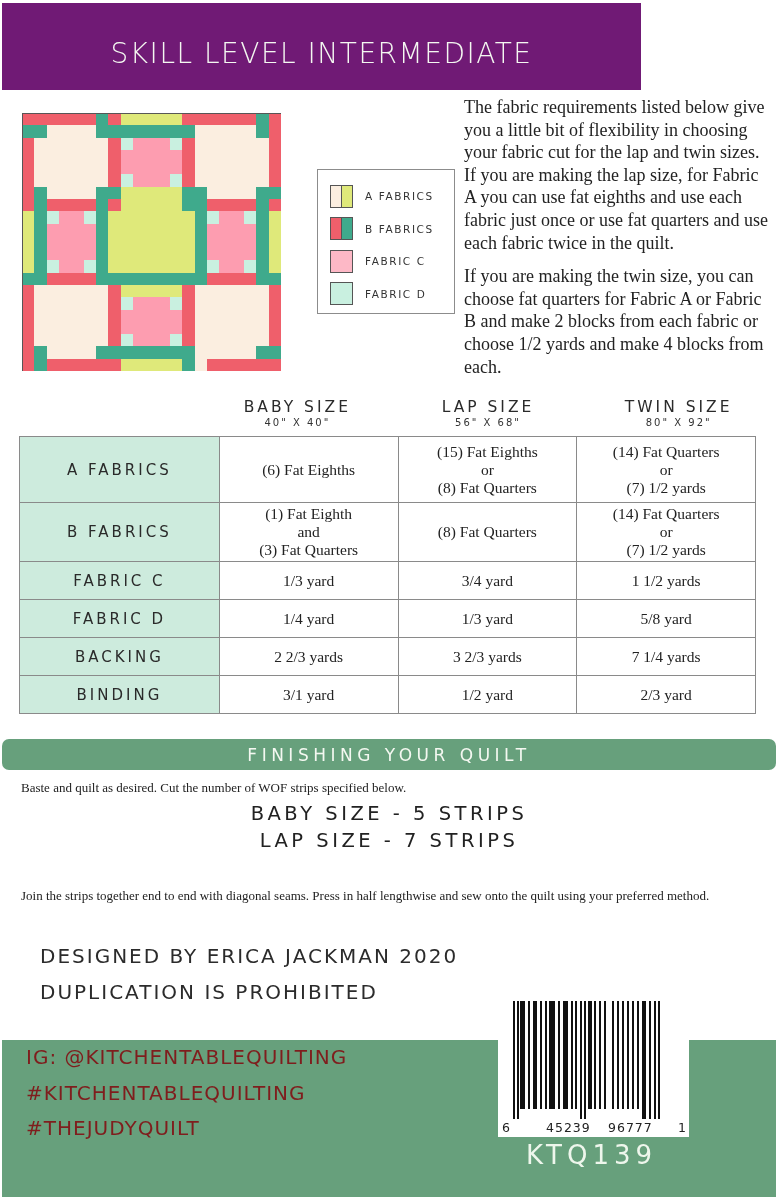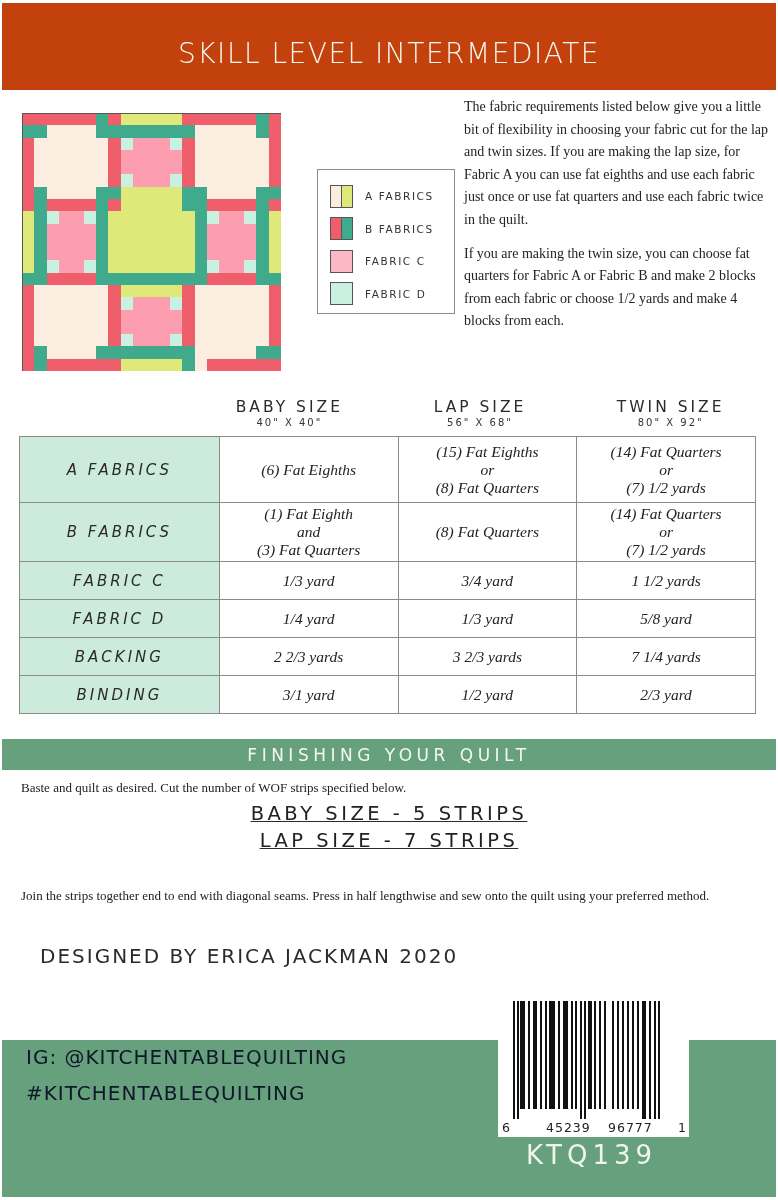--- a/index.html
+++ b/index.html
@@ -1,21 +1,21 @@
 <!DOCTYPE html>
 <html><head>
 <meta charset="utf-8">
 <style>
   * { box-sizing: border-box; margin: 0; padding: 0; }
   html, body { width: 778px; height: 1200px; background: #ffffff; overflow: hidden; }
   body { position: relative; font-family: "DejaVu Sans", sans-serif; color: #2a2a2a; }
 
   .header-band {
-    position: absolute; left: 2px; top: 3px; width: 774px; height: 87px;
-    background: #c2410c; display: flex; align-items: center; justify-content: center;
+    position: absolute; left: 2px; top: 3px; width: 639px; height: 87px;
+    background: #701a75; display: flex; align-items: center; justify-content: center;
   }
   .header-title {
     color: #f4f8f1; font-family: "DejaVu Sans", sans-serif; font-size: 28px;
     letter-spacing: 1.5px; font-weight: 300; padding-top: 14px;
   }
 
   .quilt-img { position: absolute; left: 22px; top: 113px; width: 259px; height: 258px; }
 
   .legend {
     position: absolute; left: 317px; top: 169px; width: 138px; height: 145px;
@@ -24,64 +24,64 @@
   .legend-row { display: flex; align-items: center; height: 32.5px; }
   .swatch { width: 23px; height: 23px; border: 1px solid #555; display: flex; }
   .swatch span { flex: 1; }
   .legend-label {
     margin-left: 12px; font-size: 10.5px; letter-spacing: 1.6px; color: #333;
     font-family: "DejaVu Sans", sans-serif;
   }
 
   .intro {
     position: absolute; left: 464px; top: 96px; width: 305px;
-    font-family: "Liberation Serif", serif; font-size: 14px; line-height: 22.6px; color: #222;
+    font-family: "Liberation Serif", serif; font-size: 18px; line-height: 22.6px; color: #222;
   }
   .intro p + p { margin-top: 11px; }
 
-  .size-headers { position: absolute; top: 398px; left: 212px; width: 536px; display: flex; gap: 36px; }
+  .size-headers { position: absolute; top: 398px; left: 220px; width: 536px; display: flex; gap: 36px; }
   .size-head { width: 178.7px; text-align: center; }
   .size-name { font-size: 15.5px; letter-spacing: 3px; color: #2a2a2a; }
   .size-dim { font-size: 10px; letter-spacing: 2px; color: #333; margin-top: 1px; }
 
   table.req {
     position: absolute; left: 19px; top: 436px; width: 737px; border-collapse: collapse;
   }
   table.req td {
     border: 1px solid #8a8a8a; text-align: center; vertical-align: middle;
-    font-family: "Liberation Serif", serif; font-size: 15.5px; line-height: 18px; color: #222; font-style: italic;
+    font-family: "Liberation Serif", serif; font-size: 15.5px; line-height: 18px; color: #222;
   }
   table.req td.row-label {
     background: #cdebdd; width: 200px;
     font-family: "DejaVu Sans", sans-serif; font-size: 15px; letter-spacing: 3px; color: #2a2a2a;
   }
   table.req td.cell { width: 179px; }
   .line { display: block; }
 
   .finish-band {
     position: absolute; left: 2px; top: 739px; width: 774px; height: 31px;
-    background: #67a07c; display: flex; align-items: center; justify-content: center;
+    background: #67a07c; display: flex; align-items: center; justify-content: center; border-radius: 7px;
   }
   .finish-title { color: #f4f8f1; font-size: 17px; letter-spacing: 4.5px; }
 
   .finish-text {
     position: absolute; left: 21px; font-family: Liberation Serif, serif;
     font-size: 13px; line-height: 21px; color: #222; width: 740px;
   }
-  .strips { position: absolute; left: 0; width: 778px; top: 800px; text-align: center; text-decoration: underline; }
+  .strips { position: absolute; left: 0; width: 778px; top: 800px; text-align: center; }
   .strip-line { font-size: 19.5px; letter-spacing: 3.5px; color: #222; height: 27px; line-height: 27px; }
 
   .credits { position: absolute; left: 26px; top: 938px; margin-left: 14px; }
   .credit-line { font-size: 20px; letter-spacing: 2px; color: #2b2b2b; height: 36px; line-height: 36px; }
 
   .footer-band {
     position: absolute; left: 2px; top: 1040px; width: 774px; height: 157px; background: #67a07c;
   }
   .social { position: absolute; left: 26px; top: 1040px; }
-  .social-line { font-size: 20px; letter-spacing: 1px; color: #0f172a; height: 35.5px; line-height: 35.5px; }
+  .social-line { font-size: 20px; letter-spacing: 1px; color: #7f1d1d; height: 35.5px; line-height: 35.5px; }
 
   .barcode-box {
     position: absolute; left: 498px; top: 997px; width: 191px; height: 140px; background: #fff;
   }
   .barcode-bars { position: absolute; left: 13px; top: 4px; width: 166px; height: 118px; }
   .barcode-digits {
     position: absolute; left: 0; top: 123px; width: 191px; height: 16px;
     font-size: 12.5px; font-family: "DejaVu Sans", sans-serif; color: #222;
   }
   .barcode-digits span { position: absolute; top: 0; }
@@ -287,27 +287,29 @@
 
 <div class="strips">
   <div class="strip-line">BABY SIZE - 5 STRIPS</div>
   <div class="strip-line">LAP SIZE - 7 STRIPS</div>
 </div>
 
 <div class="finish-text" style="top:885px">Join the strips together end to end with diagonal seams. Press in half lengthwise and sew onto the quilt using your preferred method.</div>
 
 <div class="credits">
   <div class="credit-line">DESIGNED BY ERICA JACKMAN 2020</div>
+  <div class="credit-line">DUPLICATION IS PROHIBITED</div>
 </div>
 
 <div class="footer-band"></div>
 
 <div class="social">
   <div class="social-line">IG: @KITCHENTABLEQUILTING</div>
   <div class="social-line">#KITCHENTABLEQUILTING</div>
+  <div class="social-line">#THEJUDYQUILT</div>
 </div>
 
 <div class="barcode-box">
   <svg class="barcode-bars" viewBox="0 0 166 118" preserveAspectRatio="none" shape-rendering="crispEdges">
     <g fill="#111">
       <rect x="2" y="0" width="2" height="118"></rect>
         <rect x="6" y="0" width="2" height="118"></rect>
       <rect x="9" y="0" width="5" height="108"></rect>
         <rect x="17" y="0" width="2" height="108"></rect>
       <rect x="22" y="0" width="4" height="108"></rect>

